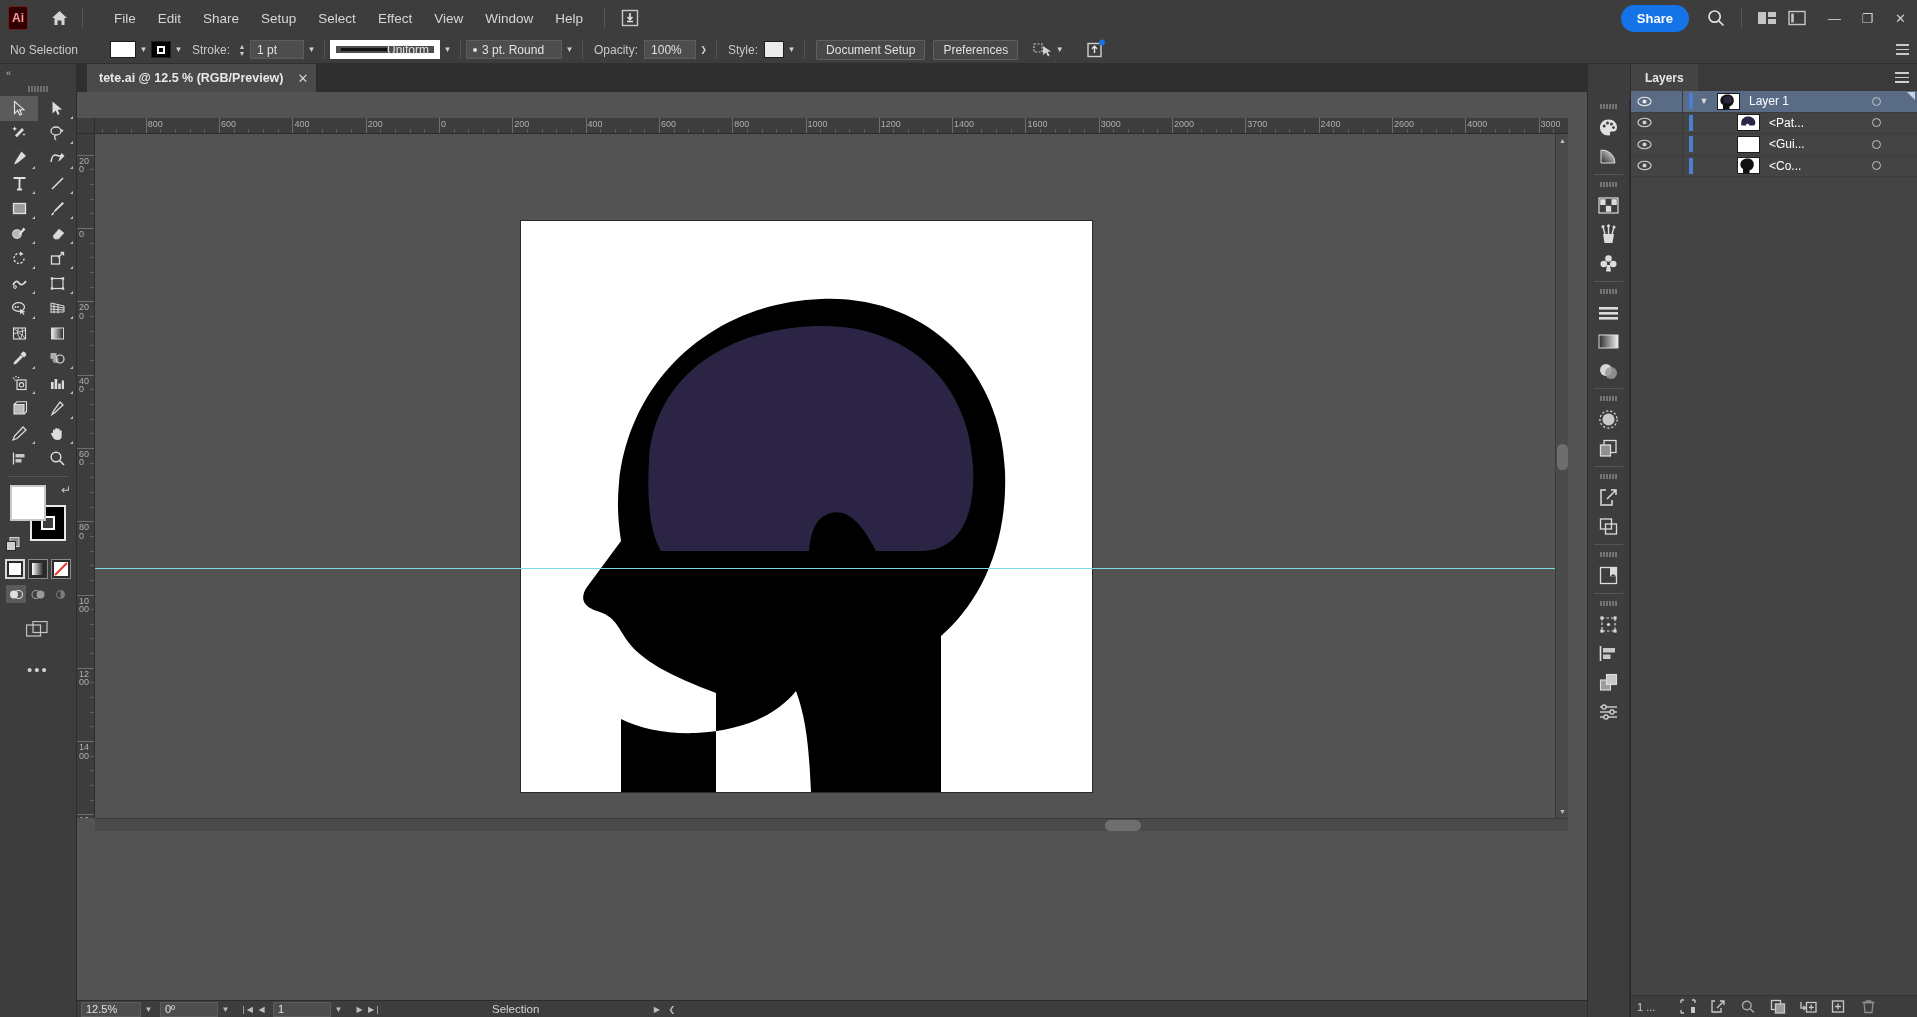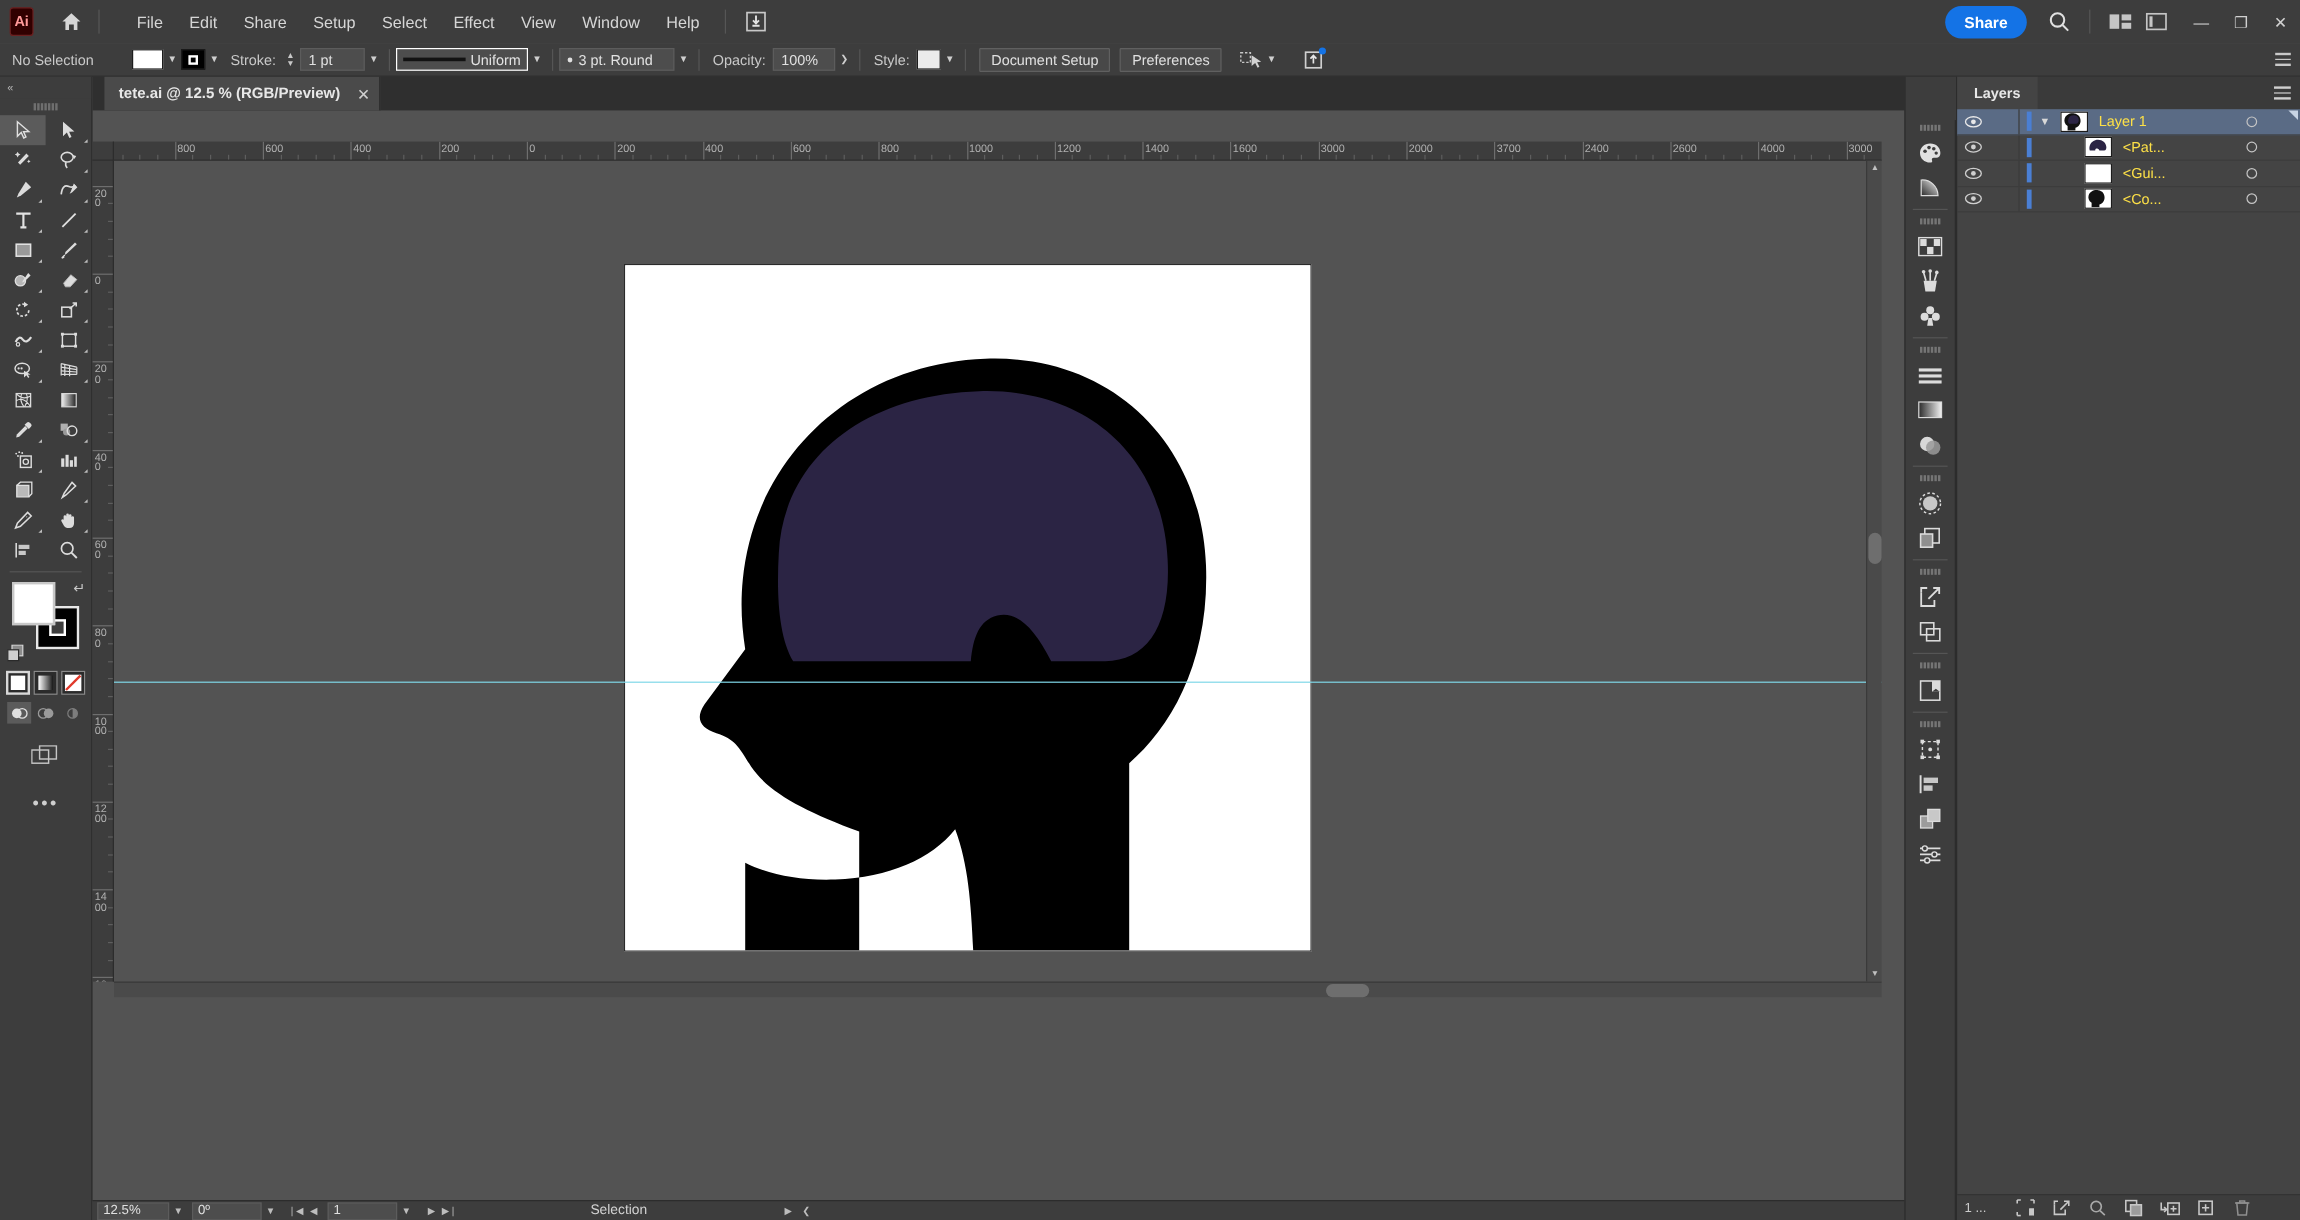--- a/index.html
+++ b/index.html
@@ -60,21 +60,21 @@
   .cb-sep { width:1px; height:18px; background:#555; margin:0 5px; }
   .stepper { display:flex; flex-direction:column; align-items:center; justify-content:center; width:12px; margin-right:2px; cursor:pointer; }
   .stepper span { font-size:7px; line-height:7px; color:#c8c8c8; }
   .cb-field {
     background:#4d4d4d; border:1px solid #5c5c5c; height:19px; color:#e0e0e0;
     font-size:12px; padding:0 6px; display:flex; align-items:center;
   }
   .w-stroke { width:54px; }
   .w-opacity { width:52px; }
   .profile-box {
-    background:#4d4d4d; border:1px solid #ffffff; height:19px; width:110px;
+    background:#4d4d4d; border:6px solid #ffffff; height:19px; width:110px;
     display:flex; align-items:center; justify-content:space-between; padding:0 5px;
   }
   .profile-line { width:52px; height:3px; background:#121212; }
   .cap-box {
     background:#4d4d4d; border:1px solid #5c5c5c; height:19px; width:96px;
     display:flex; align-items:center; gap:5px; padding:0 6px;
   }
   .cap-dot { width:4px; height:4px; border-radius:50%; background:#e0e0e0; }
   .style-sw { width:20px; height:17px; background:#ebebeb; border:1px solid #1d1d1d; }
   .cb-btn {
@@ -240,21 +240,21 @@
   .layer-row {
     height:21.5px; display:flex; align-items:center;
     border-bottom:1px solid #3c3c3c; position:relative;
   }
   .layer-row.selected { background:#5a6b85; }
   .lr-eye { width:26px; display:flex; align-items:center; justify-content:center; cursor:pointer; }
   .lr-lockcol { width:26px; border-right:1px solid #3a3a3a; height:100%; }
   .lr-bar { width:4px; height:16px; background:#4a7fd4; margin-left:6px; }
   .lr-arrow { width:22px; display:flex; align-items:center; justify-content:center; font-size:9px; color:#d8d8d8; cursor:pointer; }
   .lr-thumb { width:23px; height:17px; background:#fff; border:1px solid #1c1c1c; margin-left:2px; overflow:hidden; position:relative; }
-  .lr-name { font-size:12px; color:#fde047; margin-left:9px; }
+  .lr-name { font-size:12px; color:#ffffff; margin-left:9px; }
   .lr-target { position:absolute; right:36px; width:9px; height:9px; border-radius:50%; border:1.5px solid #c5c5c5; cursor:pointer; }
   .lr-corner { position:absolute; right:2px; top:1px; width:0; height:0; border-top:8px solid #c8d4e4; border-left:8px solid transparent; }
   .panel-footer {
     position:absolute; left:0; bottom:0; width:287px; height:22px;
     background:#3d3d3d; display:flex; align-items:center; gap:4px; padding:0 6px;
     border-top:1px solid #333;
   }
   .pf-count { font-size:11px; color:#cccccc; width:34px; }
   .pf-icon { width:26px; height:20px; display:flex; align-items:center; justify-content:center; cursor:pointer; }
 </style>

